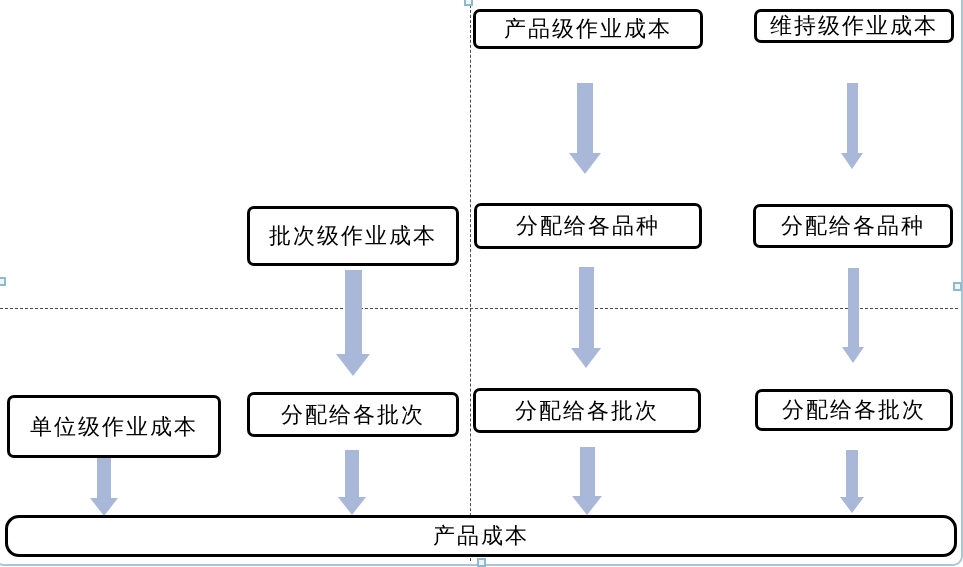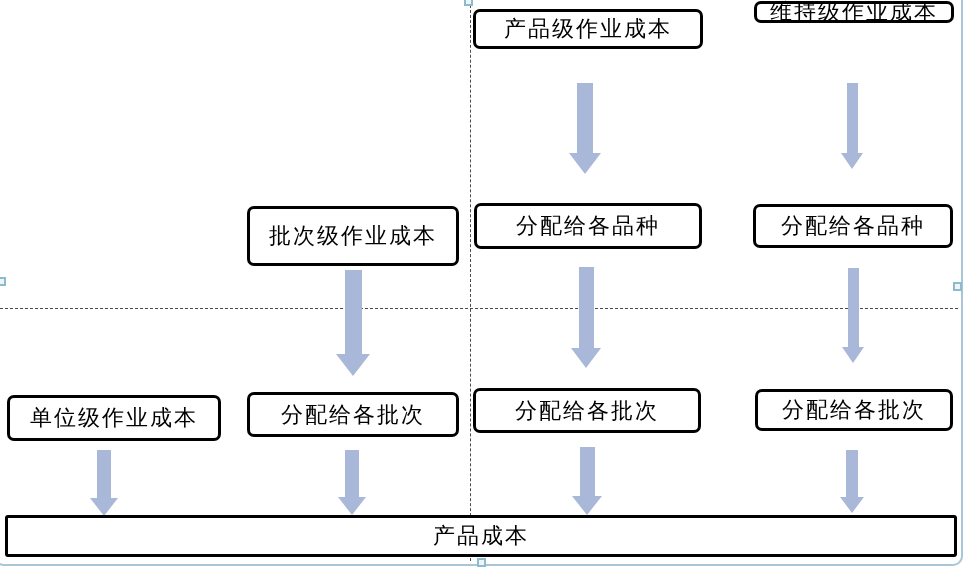--- a/index.html
+++ b/index.html
@@ -52,21 +52,21 @@
     border-radius: 7px;
     background: #ffffff;
     display: flex;
     align-items: center;
     justify-content: center;
     font-size: 22px;
     color: #000000;
     letter-spacing: 2px;
     white-space: nowrap;
   }
-  .box.big { border-radius: 3px; }
+  .box.big { border-radius: 14px; }
 
   
   .arrow {
     position: absolute;
     left: calc(var(--cx) - var(--hw) / 2);
     top: var(--top);
     width: var(--hw);
     height: var(--h);
     display: flex;
     flex-direction: column;
@@ -127,35 +127,35 @@
     <div class="head"></div>
   </div>
   <div class="arrow" style="--cx:852px; --top:450px; --h:63px; --sw:12px; --hw:25px; --hh:16px">
     <div class="shaft"></div>
     <div class="head"></div>
   </div>
 
   <div class="box" style="left:473px; top:9px;  width:230px; height:40px;">
     <span>产品级作业成本</span>
   </div>
-  <div class="box" style="left:754px; top:1px;  width:200px; height:22px;text-align:center;">
+  <div class="box" style="left:754px; top:9px;  width:200px; height:34px;text-align:center;">
     <span>维持级作业成本</span>
   </div>
 
   <div class="box" style="left:247px; top:206px; width:212px; height:60px;">
     <span>批次级作业成本</span>
   </div>
   <div class="box" style="left:474px; top:203px; width:228px; height:46px;">
     <span>分配给各品种</span>
   </div>
   <div class="box" style="left:753px; top:204px; width:200px; height:44px;">
     <span>分配给各品种</span>
   </div>
 
-  <div class="box" style="left:7px;   top:395px; width:214px; height:46px;">
+  <div class="box" style="left:7px;   top:395px; width:214px; height:63px;">
     <span>单位级作业成本</span>
   </div>
   <div class="box" style="left:247px; top:392px; width:212px; height:45px;">
     <span>分配给各批次</span>
   </div>
   <div class="box" style="left:473px; top:388px; width:228px; height:45px;">
     <span>分配给各批次</span>
   </div>
   <div class="box" style="left:755px; top:389px; width:198px; height:42px;">
     <span>分配给各批次</span>

